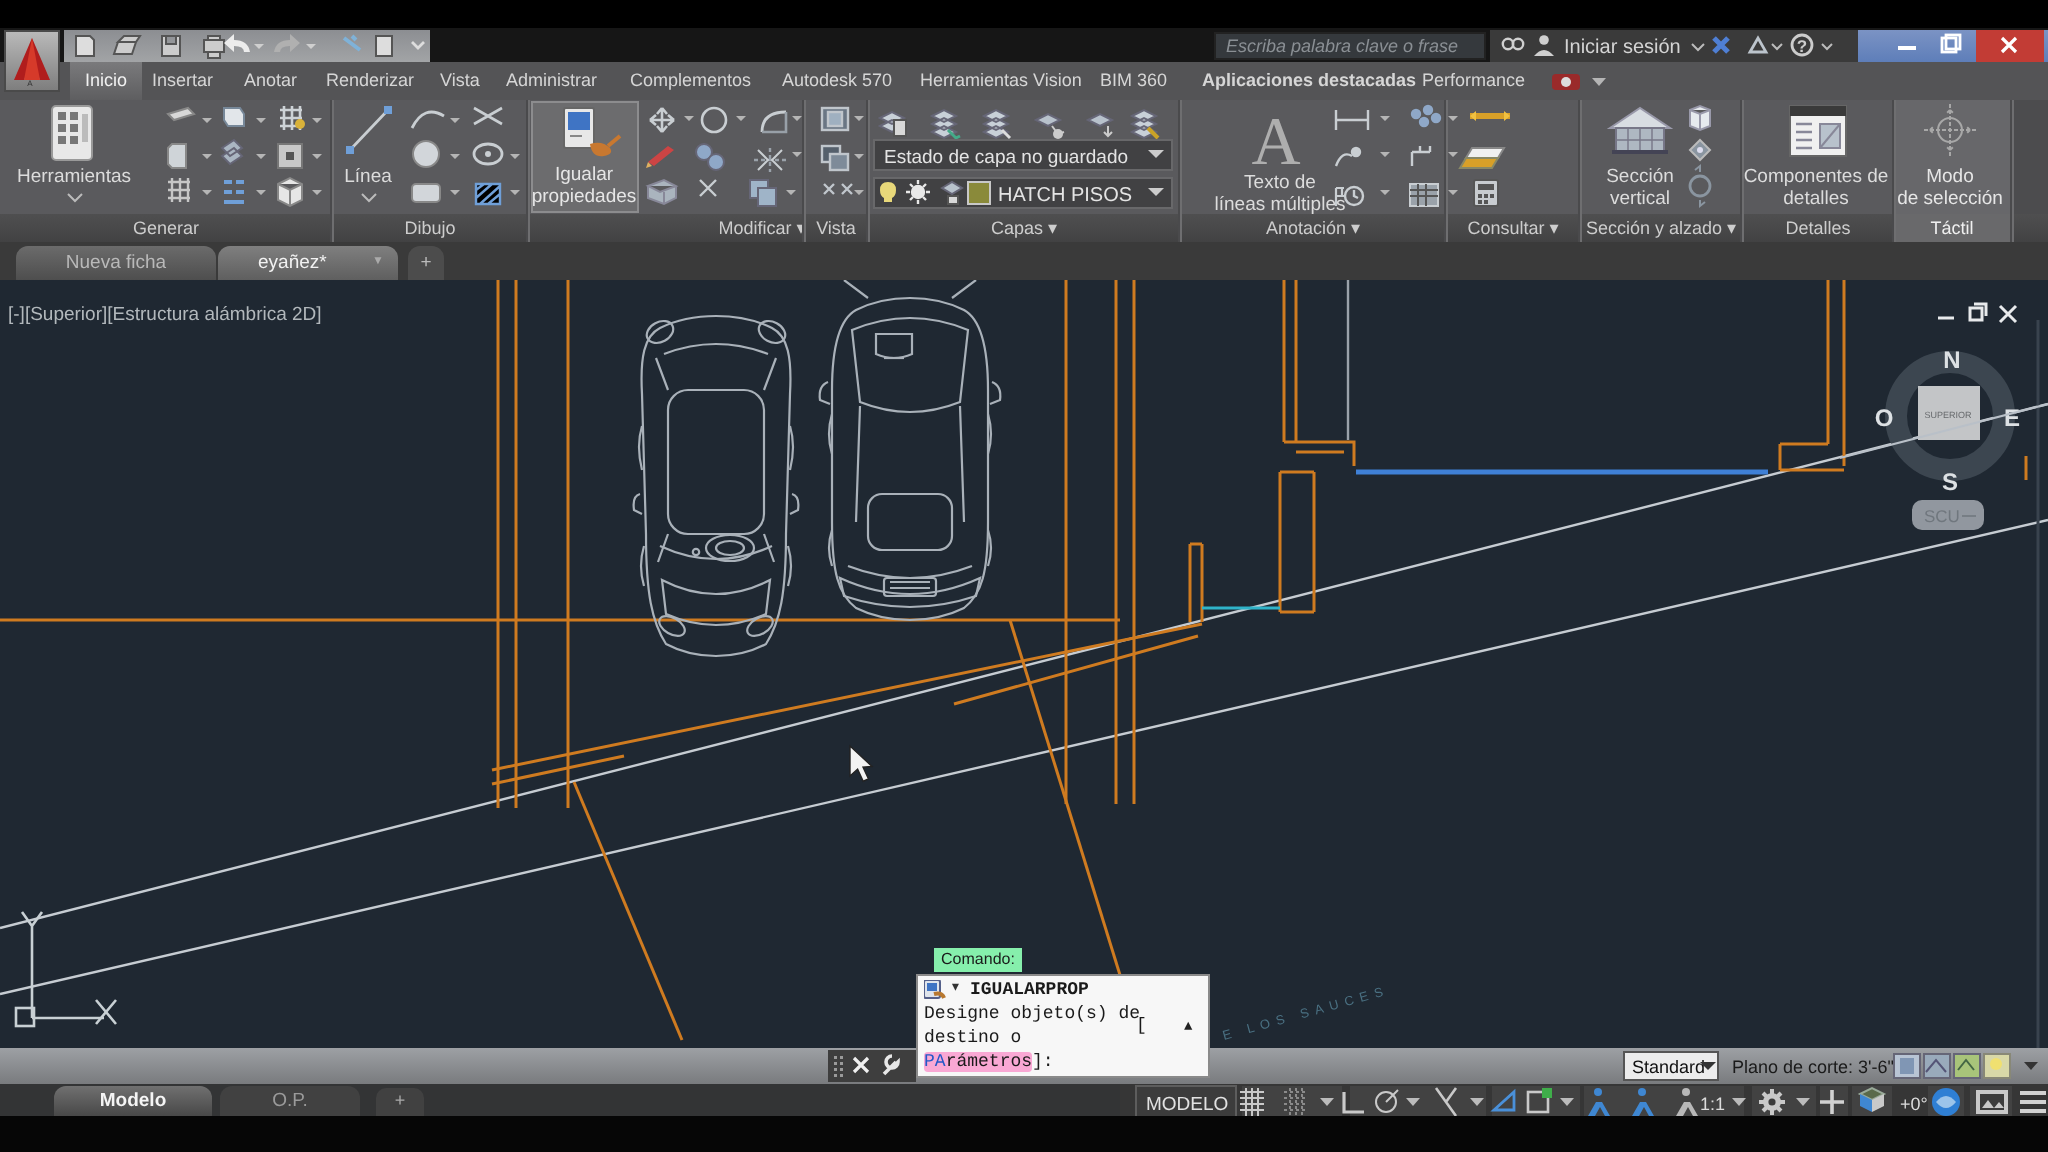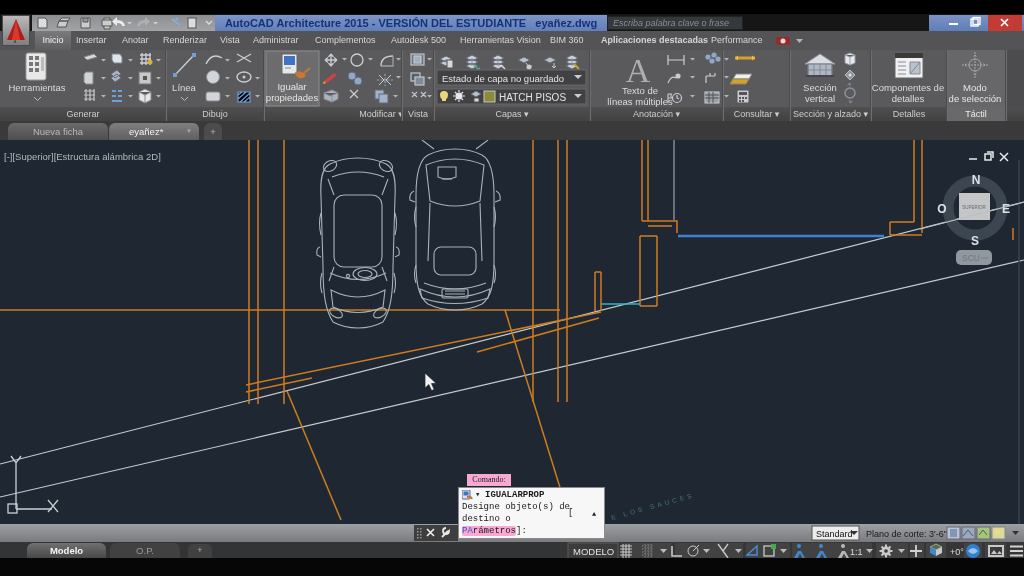--- a/index.html
+++ b/index.html
@@ -29,22 +29,22 @@
   
   #filetabs{left:0;top:121px;width:1024px;height:19px;background:#3a3a3a;border-bottom:1px solid #1d1d1d;}
   .ftab{position:absolute;top:2px;height:17px;font-size:9.5px;line-height:17px;border-radius:6px 6px 0 0;}
   
   #draw{left:0;top:140px;width:1024px;height:384px;background:#1f2832;}
   
   #greybar{left:0;top:524px;width:1024px;height:18px;background:linear-gradient(#9da0a4,#797b7e);}
   #statusrow{left:0;top:542px;width:1024px;height:18px;background:#333435;}
   #blackbottom{left:0;top:558px;width:1024px;height:18px;background:#060606;}
   
-  #cmdlabel{left:467px;top:474px;width:44px;height:12px;background:#f9a8d4;color:#1a1a1a;
-    font-family:Liberation Serif, serif;font-size:8px;line-height:12px;text-align:center;}
+  #cmdlabel{left:467px;top:474px;width:44px;height:12px;background:#86efac;color:#1a1a1a;
+    font-family:Liberation Sans, sans-serif;font-size:8px;line-height:12px;text-align:center;}
   #cmdbox{left:458px;top:487px;width:147px;height:52px;background:#f7f7f7;border:1px solid #8a8a8a;box-sizing:border-box;
     font-family:"Liberation Mono",monospace;font-size:9px;color:#1a1a1a;}
 </style>
 </head>
 <body>
 <div id="stage">
   <div class="abs" id="titlebar"></div>
   <div class="abs" id="qat">
     <svg width="183" height="16" viewBox="0 0 183 16">
       <g stroke="#e8e8e8" stroke-width="1" fill="none">
@@ -62,40 +62,57 @@
       <path d="M174,6 l3,3 3,-3" stroke="#ddd" stroke-width="1.4" fill="none"></path>
     </svg>
   </div>
   <div class="abs" id="logo">
     <svg width="26" height="29" viewBox="0 0 26 29">
       <path d="M13,3 L22,24 L17,24 L13,13 L9,24 L4,24 Z" fill="#b01d1d"></path>
       <path d="M13,3 L17,24 L9,24 Z" fill="#d63a2a"></path>
       <text x="12" y="27" font-size="4" fill="#333" text-anchor="middle" font-family="Liberation Sans,sans-serif">A</text>
     </svg>
   </div>
-  <div class="abs" id="titleblue">AutoCAD Architecture 2015 - VERSIÓN DEL ESTUDIANTE&nbsp;&nbsp;&nbsp;eyañez.dwg</div>
   <div class="abs" id="searchbox">Escriba palabra clave o frase</div>
+  <div class="abs" id="session">
+    <svg width="184" height="16" viewBox="0 0 184 16">
+      <g fill="#cfcfcf">
+        <circle cx="9" cy="7" r="2.6" fill="none" stroke="#cfcfcf" stroke-width="1.2"></circle>
+        <circle cx="14" cy="7" r="2.6" fill="none" stroke="#cfcfcf" stroke-width="1.2"></circle>
+        <circle cx="27" cy="5" r="2.4"></circle>
+        <path d="M22,13 q5,-6 10,0 z"></path>
+      </g>
+      <text x="37" y="11.5" font-size="10" fill="#d4d4d4" font-family="Liberation Sans,sans-serif">Iniciar sesión</text>
+      <path d="M101,7 l3,3 3,-3" stroke="#bbb" fill="none"></path>
+      <path d="M112,4 l7,7 M119,4 l-7,7" stroke="#4f7fd4" stroke-width="2.6"></path>
+      <path d="M130,11 l4,-7 4,7 z" fill="none" stroke="#bcc4cc" stroke-width="1.4"></path>
+      <path d="M141,7 l2.5,2.5 2.5,-2.5" stroke="#bbb" fill="none"></path>
+      <circle cx="156" cy="7.5" r="5" fill="none" stroke="#ccc" stroke-width="1.4"></circle>
+      <text x="156" y="11" font-size="8.5" fill="#ccc" text-anchor="middle" font-weight="bold" font-family="Liberation Sans,sans-serif">?</text>
+      <path d="M166,7 l2.5,2.5 2.5,-2.5" stroke="#bbb" fill="none"></path>
+    </svg>
+  </div>
   <div class="abs" id="winbtns">
     <svg width="95" height="16" viewBox="0 0 95 16">
       <rect x="20" y="8" width="9" height="2" fill="#fff"></rect>
       <rect x="42" y="4" width="7" height="7" fill="none" stroke="#fff" stroke-width="1.4"></rect>
       <rect x="44" y="2.5" width="7" height="7" fill="none" stroke="#fff" stroke-width="1.4"></rect>
       <rect x="59" y="0" width="34" height="16" fill="#c23c35"></rect>
       <path d="M72,4 l7,7 M79,4 l-7,7" stroke="#fff" stroke-width="1.6"></path>
     </svg>
   </div>
   <div class="abs" id="ribbontabs">
     <div id="tab-active">Inicio</div>
     <span class="rtab" style="left:76px;">Insertar</span>
     <span class="rtab" style="left:122px;">Anotar</span>
     <span class="rtab" style="left:163px;">Renderizar</span>
     <span class="rtab" style="left:220px;">Vista</span>
     <span class="rtab" style="left:253px;">Administrar</span>
     <span class="rtab" style="left:315px;">Complementos</span>
-    <span class="rtab" style="left:391px;">Autodesk 500</span>
+    <span class="rtab" style="left:391px;">Autodesk 570</span>
     <span class="rtab" style="left:460px;">Herramientas Vision</span>
     <span class="rtab" style="left:550px;">BIM 360</span>
     <span class="rtab" style="left:601px;font-weight:bold;">Aplicaciones destacadas</span>
     <span class="rtab" style="left:711px;">Performance</span>
     <svg style="position:absolute;left:776px;top:5px;" width="30" height="10">
         <rect x="0" y="1" width="14" height="8" rx="2" fill="#9a2a2a"></rect>
         <circle cx="7" cy="5" r="2.5" fill="#ddd"></circle>
         <path d="M20,3 l3.5,4 3.5,-4 z" fill="#b5b5b5"></path>
       </svg>
   </div>

